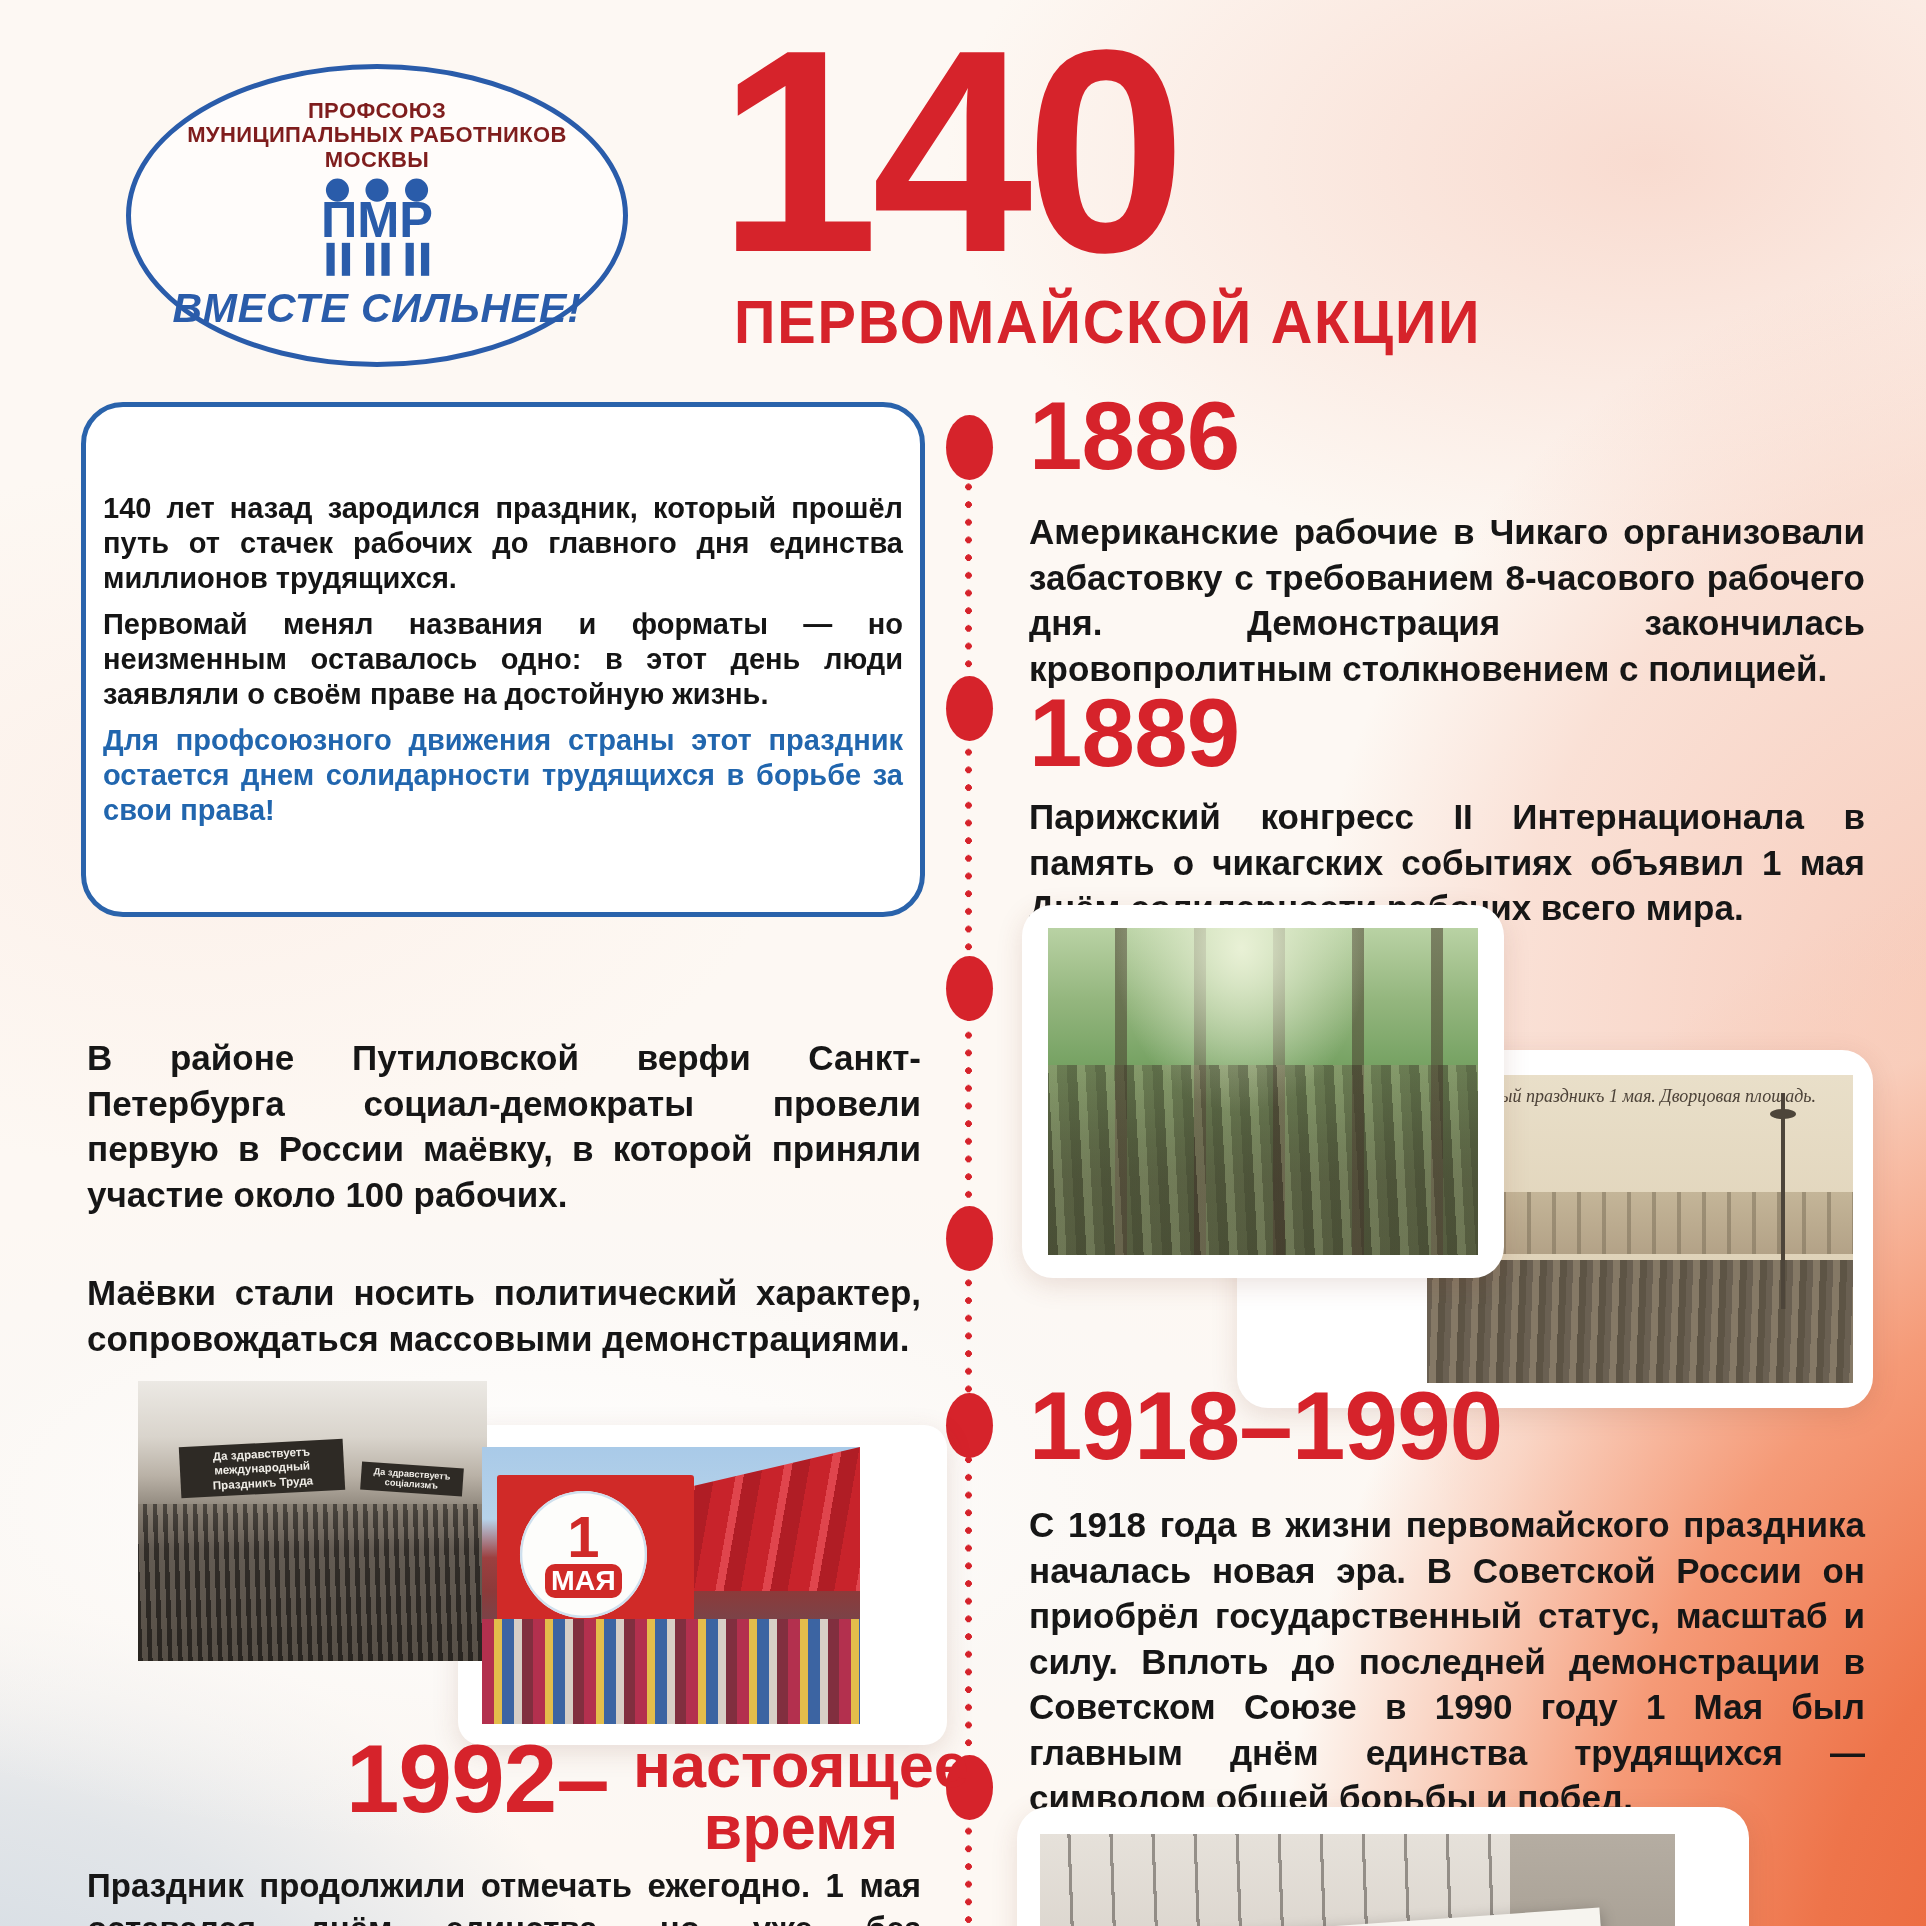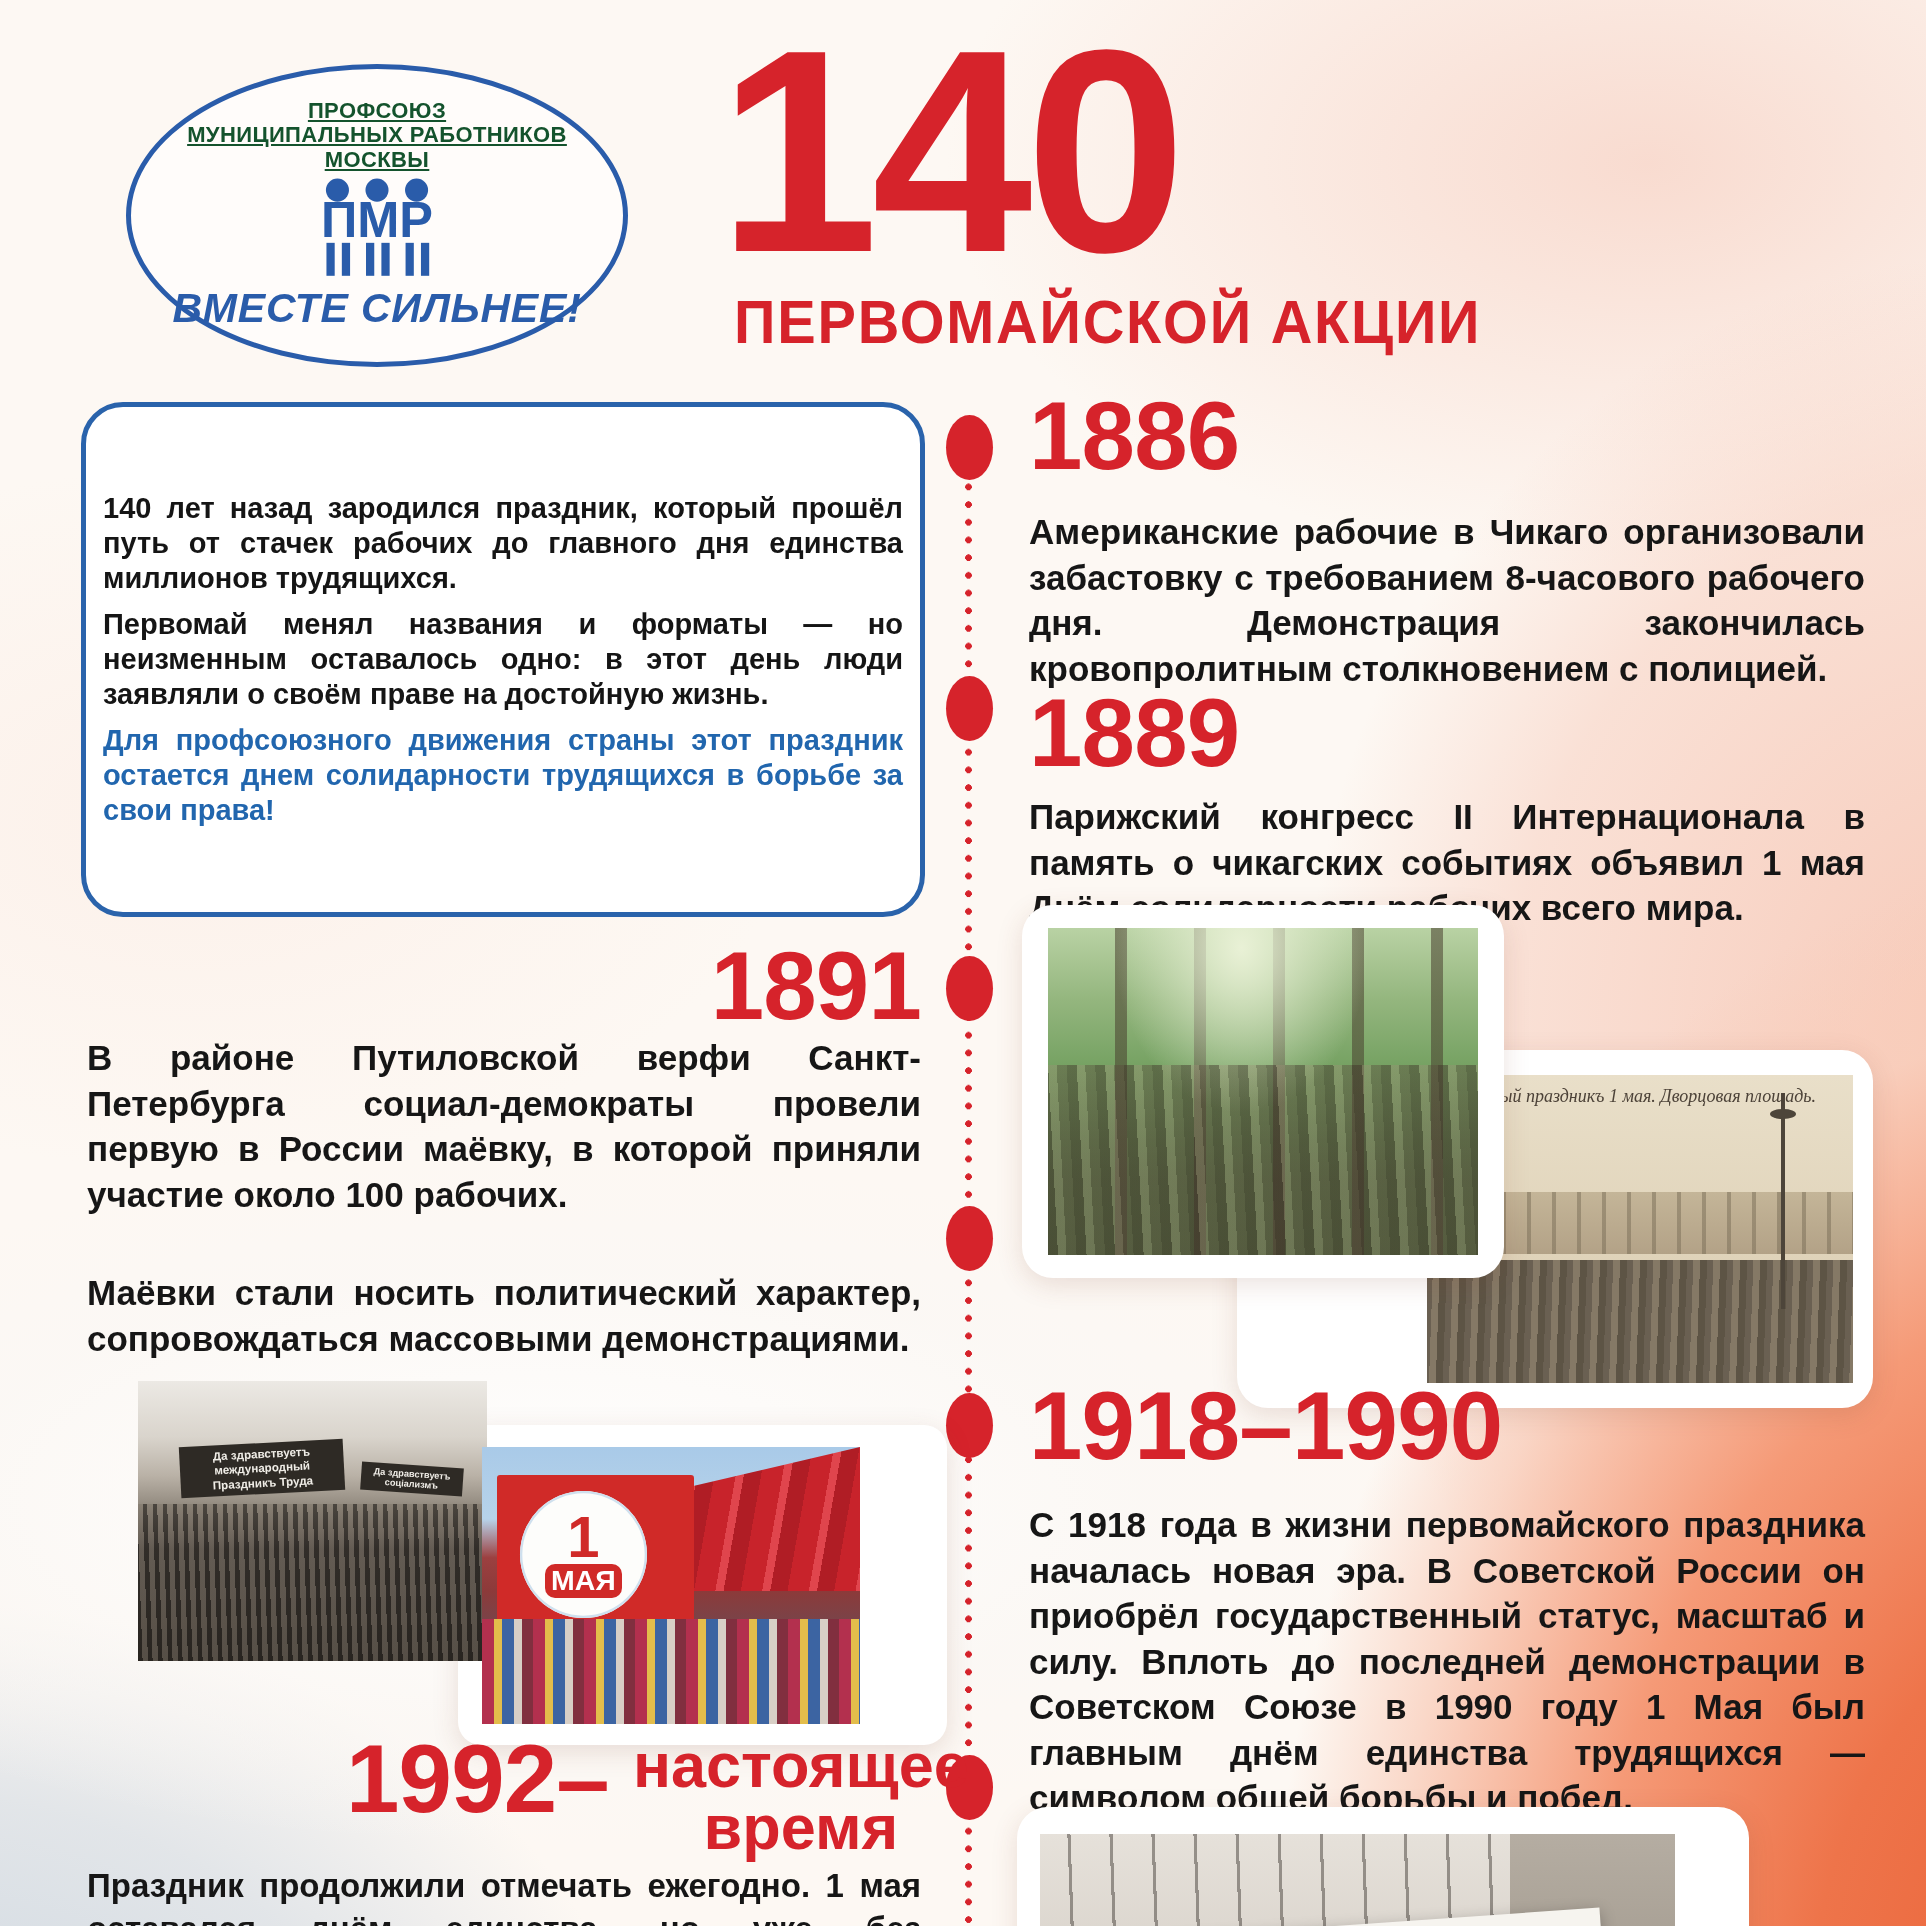--- a/index.html
+++ b/index.html
@@ -19,21 +19,21 @@
 
   
   .tl-line{position:absolute;left:965px;top:447px;width:7px;height:1988px;
     background-image:radial-gradient(circle 3.1px at 3.5px 4.6px,#d6232b 3.1px,rgba(0,0,0,0) 3.5px);
     background-size:7px 17.7px;background-repeat:repeat-y;}
   .tl-dot{position:absolute;width:47px;height:65px;border-radius:50%;background:#d6232b;left:946px;}
 
   
   .logo-ell{position:absolute;left:126px;top:64px;width:492px;height:293px;border:5.4px solid #2a5caa;border-radius:50%;
     background:rgba(255,253,250,.85);display:flex;flex-direction:column;align-items:center;justify-content:center;text-align:center;}
-  .logo-ell .l1{font-size:22px;font-weight:bold;color:#14532d;line-height:1.12;letter-spacing:0.4px;text-decoration:underline;}
+  .logo-ell .l1{font-size:22px;font-weight:bold;color:#7f1d1d;line-height:1.12;letter-spacing:0.4px;}
   .logo-motto{font-size:41px;font-weight:bold;font-style:italic;color:#2a5caa;margin-top:7px;letter-spacing:0.8px;}
   .pmr-svg{margin-top:5.4px;}
 
   .title-num{position:absolute;left:718px;top:21px;font-size:289px;line-height:.9;font-weight:bold;color:#d6232b;letter-spacing:-7px;}
   .title-word{position:absolute;left:1231px;top:137px;font-size:181px;line-height:1;font-weight:bold;color:#d6232b;}
   .title-sub{position:absolute;left:734px;top:286px;font-size:62px;font-weight:bold;color:#d6232b;letter-spacing:1.9px;transform:scaleX(.93);transform-origin:left;white-space:nowrap;}
 
   
   .intro{position:absolute;left:81px;top:402px;width:844px;height:515px;background:#fff;border:5.8px solid #2a63ab;border-radius:42px;
     box-sizing:border-box;padding:23px 17px;display:flex;flex-direction:column;justify-content:center;gap:11.6px;}
@@ -169,21 +169,20 @@
     <div class="bld"></div>
     <div class="crowd"></div>
     <div class="lamp"></div>
     <div class="cap">Народный праздникъ 1 мая. Дворцовая площадь.</div>
   </div>
   <div class="card" style="left:1022px;top:905px;width:482px;height:373px;"></div>
   <div class="photo ph-paint">
     <div class="crowd"></div>
   </div>
 
-  <div class="year-h h1891">1891</div>
   <div class="body-t lc t1891">В районе Путиловской верфи Санкт-Петербурга социал-демократы провели первую в России маёвку, в которой приняли участие около 100 рабочих.</div>
   <div class="body-t lc t1897">Маёвки стали носить политический характер, сопровождаться массовыми демонстрациями.</div>
 
   <div class="card" style="left:458px;top:1425px;width:489px;height:320px;border-radius:23px;"></div>
   <div class="photo ph-bw17">
     <div class="spk"></div>
     <div class="bw-banner bw-b1">Да здравствуетъ международный Праздникъ Труда</div>
     <div class="bw-banner bw-b2">Да здравствуетъ соціализмъ</div>
   </div>
   <div class="photo ph-sov">

